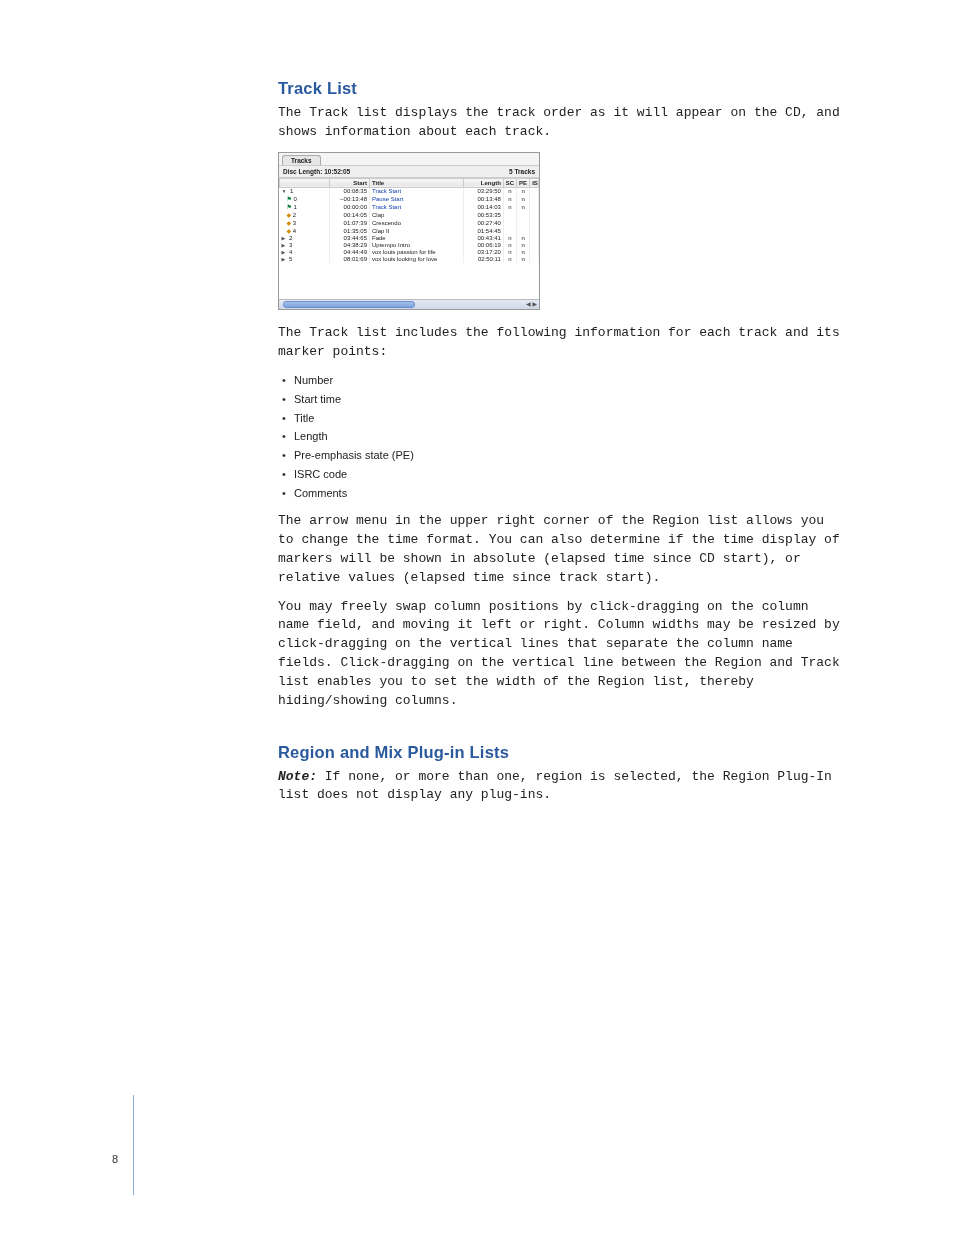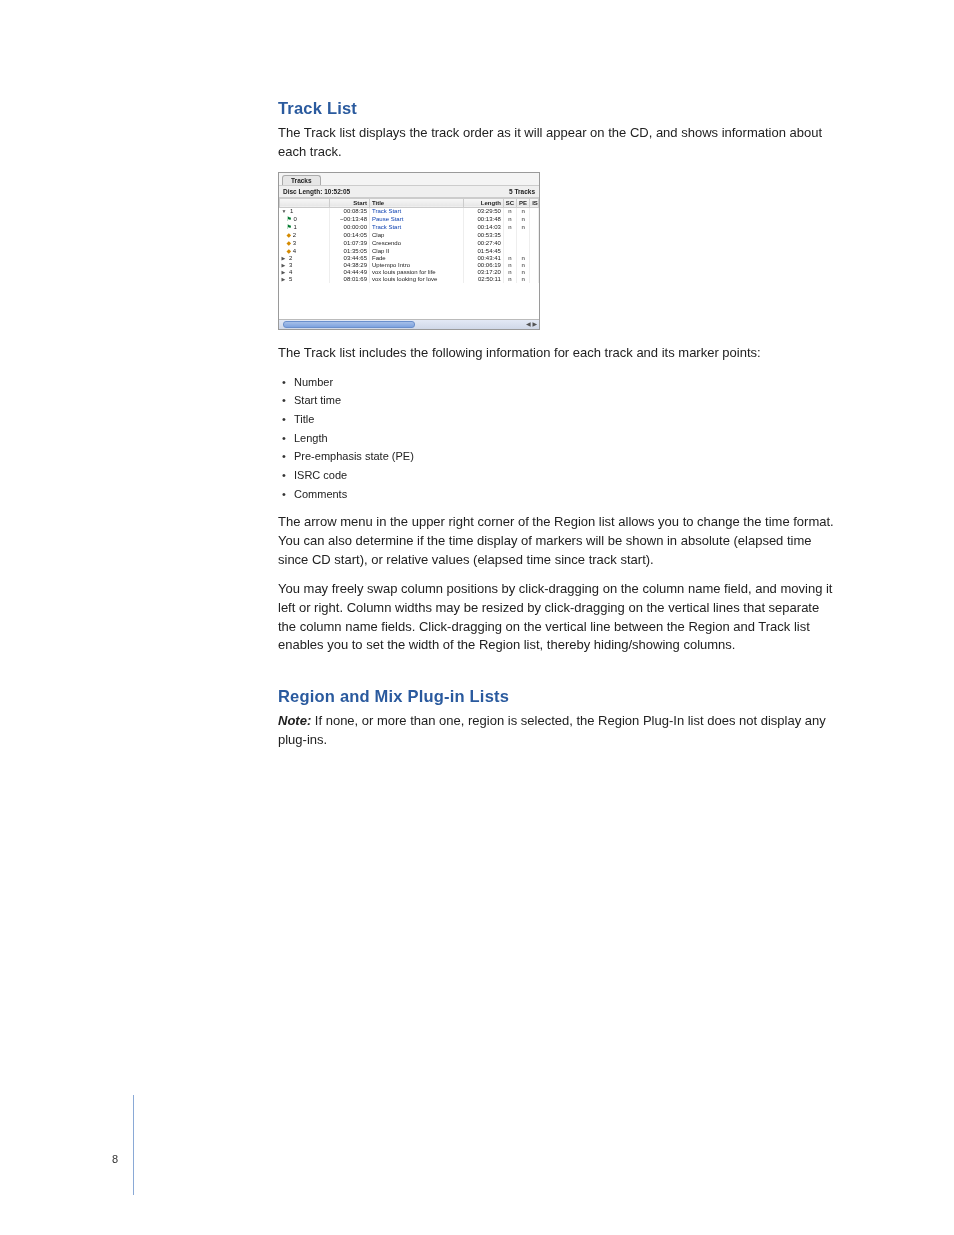--- a/index.html
+++ b/index.html
@@ -5,41 +5,42 @@
   body {
     margin: 0;
     padding: 0;
     font-family: "Lucida Grande", "Myriad Pro", Arial, sans-serif;
     background: #fff;
     color: #222;
     width: 954px;
   }
   .page {
     box-sizing: border-box;
-    padding: 99px 100px 60px 130px;
+    padding: 79px 100px 60px 130px;
     position: relative;
     min-height: 1235px;
   }
   .content {
     margin-left: 148px;
     width: 576px;
   }
   h2.section {
     color: #2a5a9e;
     font-weight: 600;
     font-size: 16.5px;
     margin: 32px 0 6px 0;
     letter-spacing: 0.2px;
   }
   h2.section.first { margin-top: 0; }
   p {
     font-size: 13px;
     line-height: 1.45;
     margin: 0 14px 10px 0;
     color: #222;
+    font-family: Liberation Mono, monospace;
   }
   ul.bullets {
     margin: 2px 0 10px 0;
     padding-left: 16px;
     font-size: 11px;
     line-height: 1.7;
     list-style: none;
   }
   ul.bullets li::before {
     content: "•";

